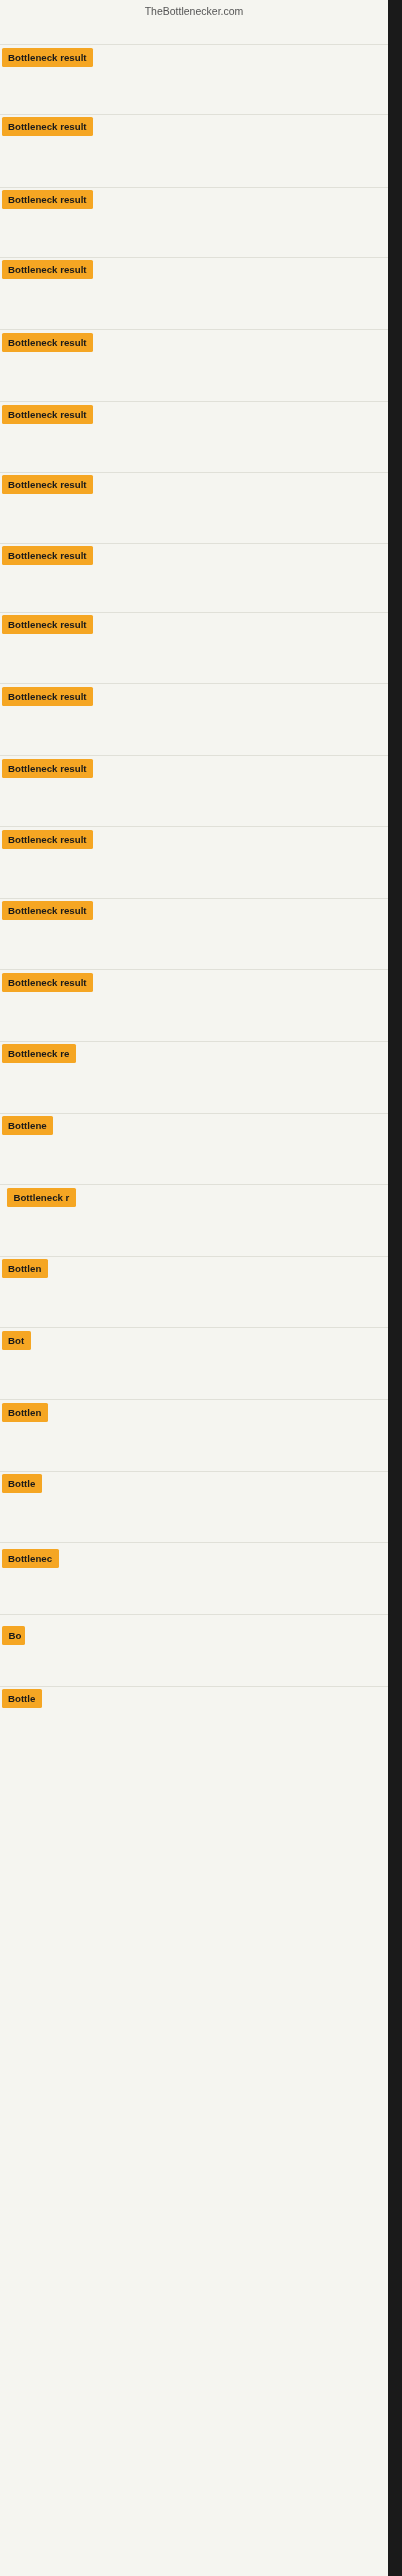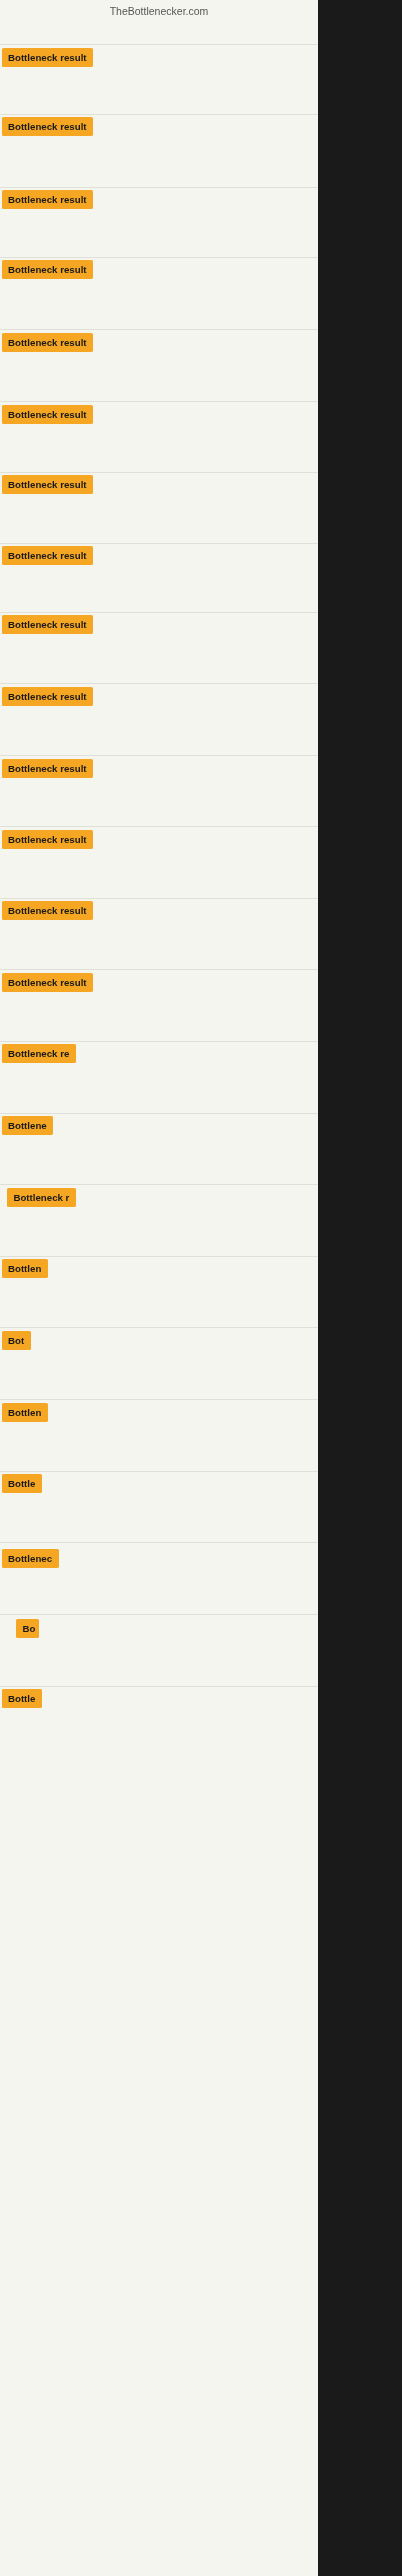--- a/index.html
+++ b/index.html
@@ -20,21 +20,21 @@
       text-align: center;
       color: #cccccc;
       font-size: 11.3px;
       padding: 6.4px 0 3.2px 0;
       font-weight: normal;
     }
   </style>
 </head>
 <body>
 
-<div style="position: relative; width: 318px; min-height: 2576px; background-color: #f5f5f0;">
+<div style="position: relative; width: 388px; min-height: 2576px; background-color: #f5f5f0;">
   <h1 class="site-title" style="position: absolute; top: 0px; left: 0px; width: 100%; color: rgb(85, 85, 85); text-align: center; font-size: 10.5px; padding: 4.8px 0px; background-color: rgb(245, 245, 240);">TheBottlenecker.com</h1>
 
 <div style="position: absolute; top: 46px; left: 1.6px; padding: 1.6px 0px;"><span style="display: inline-block; background-color: rgb(245, 166, 35); color: rgb(26, 26, 26); font-size: 9.7px; font-weight: bold; padding: 4px 6.4px; border-radius: 1.6px; max-width: 113px; overflow: hidden; white-space: nowrap;">Bottleneck result</span></div>
     <div style="position: absolute; top: 115px; left: 1.6px; padding: 1.6px 0px;"><span style="display: inline-block; background-color: rgb(245, 166, 35); color: rgb(26, 26, 26); font-size: 9.7px; font-weight: bold; padding: 4px 6.4px; border-radius: 1.6px; max-width: 113px; overflow: hidden; white-space: nowrap;">Bottleneck result</span></div>
     <div style="position: absolute; top: 188px; left: 1.6px; padding: 1.6px 0px;"><span style="display: inline-block; background-color: rgb(245, 166, 35); color: rgb(26, 26, 26); font-size: 9.7px; font-weight: bold; padding: 4px 6.4px; border-radius: 1.6px; max-width: 113px; overflow: hidden; white-space: nowrap;">Bottleneck result</span></div>
     <div style="position: absolute; top: 258px; left: 1.6px; padding: 1.6px 0px;"><span style="display: inline-block; background-color: rgb(245, 166, 35); color: rgb(26, 26, 26); font-size: 9.7px; font-weight: bold; padding: 4px 6.4px; border-radius: 1.6px; max-width: 113px; overflow: hidden; white-space: nowrap;">Bottleneck result</span></div>
     <div style="position: absolute; top: 331px; left: 1.6px; padding: 1.6px 0px;"><span style="display: inline-block; background-color: rgb(245, 166, 35); color: rgb(26, 26, 26); font-size: 9.7px; font-weight: bold; padding: 4px 6.4px; border-radius: 1.6px; max-width: 113px; overflow: hidden; white-space: nowrap;">Bottleneck result</span></div>
     <div style="position: absolute; top: 403px; left: 1.6px; padding: 1.6px 0px;"><span style="display: inline-block; background-color: rgb(245, 166, 35); color: rgb(26, 26, 26); font-size: 9.7px; font-weight: bold; padding: 4px 6.4px; border-radius: 1.6px; max-width: 113px; overflow: hidden; white-space: nowrap;">Bottleneck result</span></div>
     <div style="position: absolute; top: 473px; left: 1.6px; padding: 1.6px 0px;"><span style="display: inline-block; background-color: rgb(245, 166, 35); color: rgb(26, 26, 26); font-size: 9.7px; font-weight: bold; padding: 4px 6.4px; border-radius: 1.6px; max-width: 113px; overflow: hidden; white-space: nowrap;">Bottleneck result</span></div>
     <div style="position: absolute; top: 544px; left: 1.6px; padding: 1.6px 0px;"><span style="display: inline-block; background-color: rgb(245, 166, 35); color: rgb(26, 26, 26); font-size: 9.7px; font-weight: bold; padding: 4px 6.4px; border-radius: 1.6px; max-width: 113px; overflow: hidden; white-space: nowrap;">Bottleneck result</span></div>
@@ -45,21 +45,21 @@
     <div style="position: absolute; top: 899px; left: 1.6px; padding: 1.6px 0px;"><span style="display: inline-block; background-color: rgb(245, 166, 35); color: rgb(26, 26, 26); font-size: 9.7px; font-weight: bold; padding: 4px 6.4px; border-radius: 1.6px; max-width: 113px; overflow: hidden; white-space: nowrap;">Bottleneck result</span></div>
     <div style="position: absolute; top: 971px; left: 1.6px; padding: 1.6px 0px;"><span style="display: inline-block; background-color: rgb(245, 166, 35); color: rgb(26, 26, 26); font-size: 9.7px; font-weight: bold; padding: 4px 6.4px; border-radius: 1.6px; max-width: 113px; overflow: hidden; white-space: nowrap;">Bottleneck result</span></div>
     <div style="position: absolute; top: 1042px; left: 1.6px; padding: 1.6px 0px;"><span style="display: inline-block; background-color: rgb(245, 166, 35); color: rgb(26, 26, 26); font-size: 9.7px; font-weight: bold; padding: 4px 6.4px; border-radius: 1.6px; max-width: 81px; overflow: hidden; white-space: nowrap;">Bottleneck re</span></div>
     <div style="position: absolute; top: 1114px; left: 1.6px; padding: 1.6px 0px;"><span style="display: inline-block; background-color: rgb(245, 166, 35); color: rgb(26, 26, 26); font-size: 9.7px; font-weight: bold; padding: 4px 6.4px; border-radius: 1.6px; max-width: 58px; overflow: hidden; white-space: nowrap;">Bottlene</span></div>
     <div style="position: absolute; top: 1186px; left: 7px; padding: 1.6px 0px;"><span style="display: inline-block; background-color: rgb(245, 166, 35); color: rgb(26, 26, 26); font-size: 9.7px; font-weight: bold; padding: 4px 6.4px; border-radius: 1.6px; max-width: 71px; overflow: hidden; white-space: nowrap;">Bottleneck r</span></div>
     <div style="position: absolute; top: 1257px; left: 1.6px; padding: 1.6px 0px;"><span style="display: inline-block; background-color: rgb(245, 166, 35); color: rgb(26, 26, 26); font-size: 9.7px; font-weight: bold; padding: 4px 6.4px; border-radius: 1.6px; max-width: 52px; overflow: hidden; white-space: nowrap;">Bottlen</span></div>
     <div style="position: absolute; top: 1329px; left: 1.6px; padding: 1.6px 0px;"><span style="display: inline-block; background-color: rgb(245, 166, 35); color: rgb(26, 26, 26); font-size: 9.7px; font-weight: bold; padding: 4px 6.4px; border-radius: 1.6px; max-width: 29px; overflow: hidden; white-space: nowrap;">Bot</span></div>
     <div style="position: absolute; top: 1401px; left: 1.6px; padding: 1.6px 0px;"><span style="display: inline-block; background-color: rgb(245, 166, 35); color: rgb(26, 26, 26); font-size: 9.7px; font-weight: bold; padding: 4px 6.4px; border-radius: 1.6px; max-width: 52px; overflow: hidden; white-space: nowrap;">Bottlen</span></div>
     <div style="position: absolute; top: 1472px; left: 1.6px; padding: 1.6px 0px;"><span style="display: inline-block; background-color: rgb(245, 166, 35); color: rgb(26, 26, 26); font-size: 9.7px; font-weight: bold; padding: 4px 6.4px; border-radius: 1.6px; max-width: 45px; overflow: hidden; white-space: nowrap;">Bottle</span></div>
     <div style="position: absolute; top: 1544px; left: 1.6px; padding: 5px 0px;"><span style="display: inline-block; background-color: rgb(245, 166, 35); color: rgb(26, 26, 26); font-size: 9.7px; font-weight: bold; padding: 4px 6.4px; border-radius: 1.6px; max-width: 64px; overflow: hidden; white-space: nowrap;">Bottlenec</span></div>
-    <div style="position: absolute; top: 1616px; left: 16px; padding: 3px 0px;"><span style="display: inline-block; background-color: rgb(245, 166, 35); color: rgb(26, 26, 26); font-size: 9.7px; font-weight: bold; padding: 4px 6.4px; border-radius: 1.6px; max-width: 22.5px; overflow: hidden; white-space: nowrap;">Bo</span></div>
+    <div style="position: absolute; top: 1616px; left: 2px; padding: 10px 0px;"><span style="display: inline-block; background-color: rgb(245, 166, 35); color: rgb(26, 26, 26); font-size: 9.7px; font-weight: bold; padding: 4px 6.4px; border-radius: 1.6px; max-width: 22.5px; overflow: hidden; white-space: nowrap;">Bo</span></div>
     <div style="position: absolute; top: 1687px; left: 1.6px; padding: 1.6px 0px;"><span style="display: inline-block; background-color: rgb(245, 166, 35); color: rgb(26, 26, 26); font-size: 9.7px; font-weight: bold; padding: 4px 6.4px; border-radius: 1.6px; max-width: 45px; overflow: hidden; white-space: nowrap;">Bottle</span></div>
     <div style="position: absolute; top: 44px; left: 0px; width: 100%; height: 0.8px; background-color: rgb(224, 224, 216);"></div>
     <div style="position: absolute; top: 114px; left: 0px; width: 100%; height: 0.8px; background-color: rgb(224, 224, 216);"></div>
     <div style="position: absolute; top: 187px; left: 0px; width: 100%; height: 0.8px; background-color: rgb(224, 224, 216);"></div>
     <div style="position: absolute; top: 257px; left: 0px; width: 100%; height: 0.8px; background-color: rgb(224, 224, 216);"></div>
     <div style="position: absolute; top: 329px; left: 0px; width: 100%; height: 0.8px; background-color: rgb(224, 224, 216);"></div>
     <div style="position: absolute; top: 401px; left: 0px; width: 100%; height: 0.8px; background-color: rgb(224, 224, 216);"></div>
     <div style="position: absolute; top: 472px; left: 0px; width: 100%; height: 0.8px; background-color: rgb(224, 224, 216);"></div>
     <div style="position: absolute; top: 543px; left: 0px; width: 100%; height: 0.8px; background-color: rgb(224, 224, 216);"></div>
     <div style="position: absolute; top: 612px; left: 0px; width: 100%; height: 0.8px; background-color: rgb(224, 224, 216);"></div>

